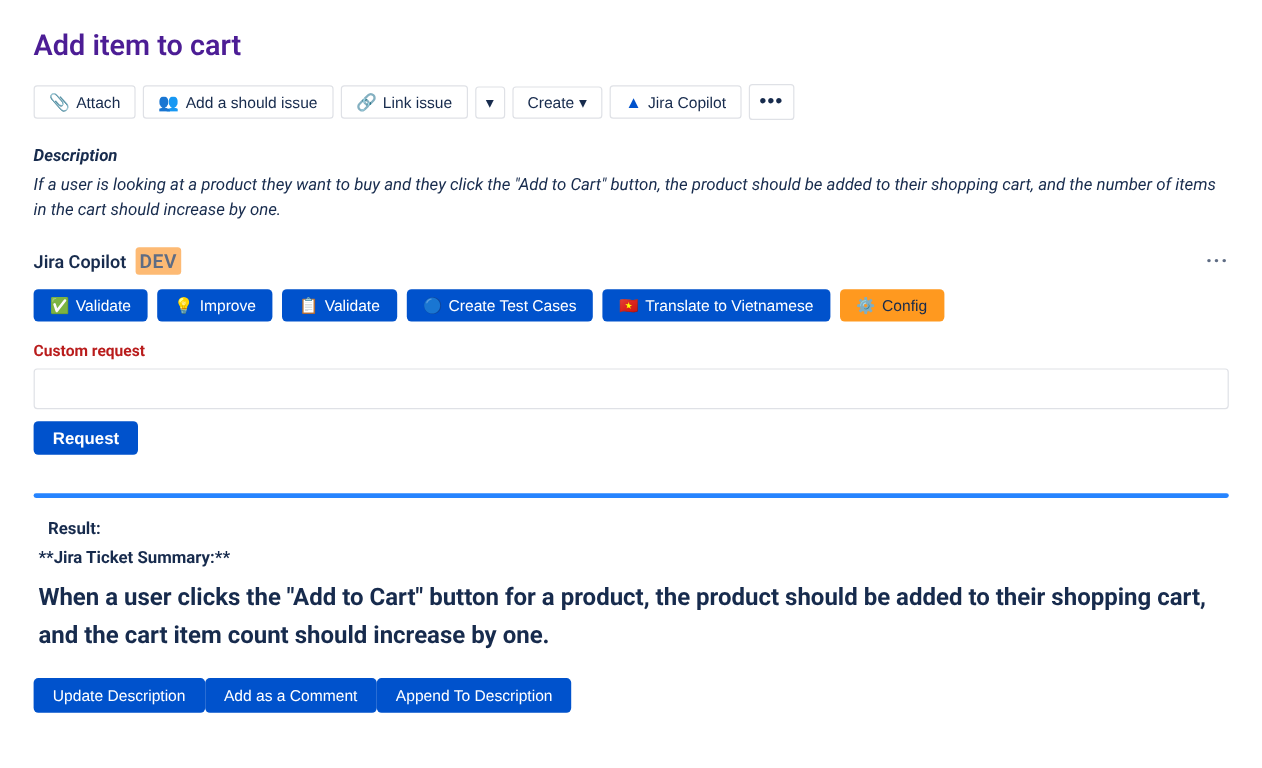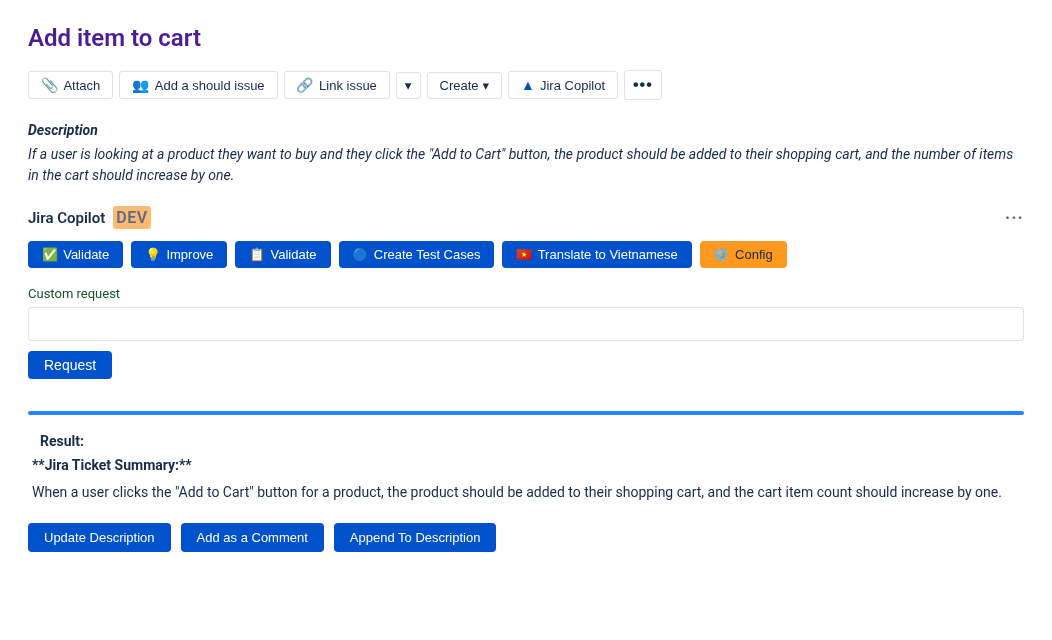--- a/index.html
+++ b/index.html
@@ -143,22 +143,22 @@
       border-radius: 4px;
       cursor: pointer;
       font-size: 13px;
       font-weight: 500;
       color: #fff;
     }
     .btn-blue { background: #0052cc; }
     .btn-yellow { background: #ff991f; color: #172b4d; }
     .custom-request-label {
       font-size: 13px;
-      font-weight: 400;
-      color: #14532d;
+      font-weight: 700;
+      color: #b91c1c;
       margin-bottom: 6px;
       margin-top: 18px;
     }
     .custom-request-input {
       width: 100%;
       padding: 8px 10px;
       border: 1px solid #dfe1e6;
       border-radius: 3px;
       font-size: 14px;
       color: #172b4d;
@@ -166,21 +166,21 @@
       margin-bottom: 10px;
     }
     .request-btn {
       padding: 6px 16px;
       background: #0052cc;
       color: #fff;
       border: none;
       border-radius: 4px;
       cursor: pointer;
       font-size: 14px;
-      font-weight: 400;
+      font-weight: 700;
       margin-bottom: 16px;
     }
     .progress-bar {
       width: 100%;
       height: 4px;
       background: #2684ff;
       border-radius: 2px;
       margin-bottom: 18px;
     }
     .result-section {}
@@ -190,29 +190,29 @@
       margin-bottom: 8px;
       padding-left: 12px;
     }
     .result-subtitle {
       font-size: 14px;
       font-weight: 700;
       margin-bottom: 8px;
       padding-left: 4px;
     }
     .result-text {
-      font-size: 14px;
+      font-size: 20px;
       line-height: 1.6;
       color: #172b4d;
       padding-left: 4px;
       margin-bottom: 20px;
+      font-weight: bold;
     }
     .result-actions {
       display: flex;
-      gap: 10px;
       flex-wrap: wrap;
     }
     .result-action-btn {
       padding: 7px 16px;
       background: #0052cc;
       color: #fff;
       border: none;
       border-radius: 4px;
       cursor: pointer;
       font-size: 13px;

